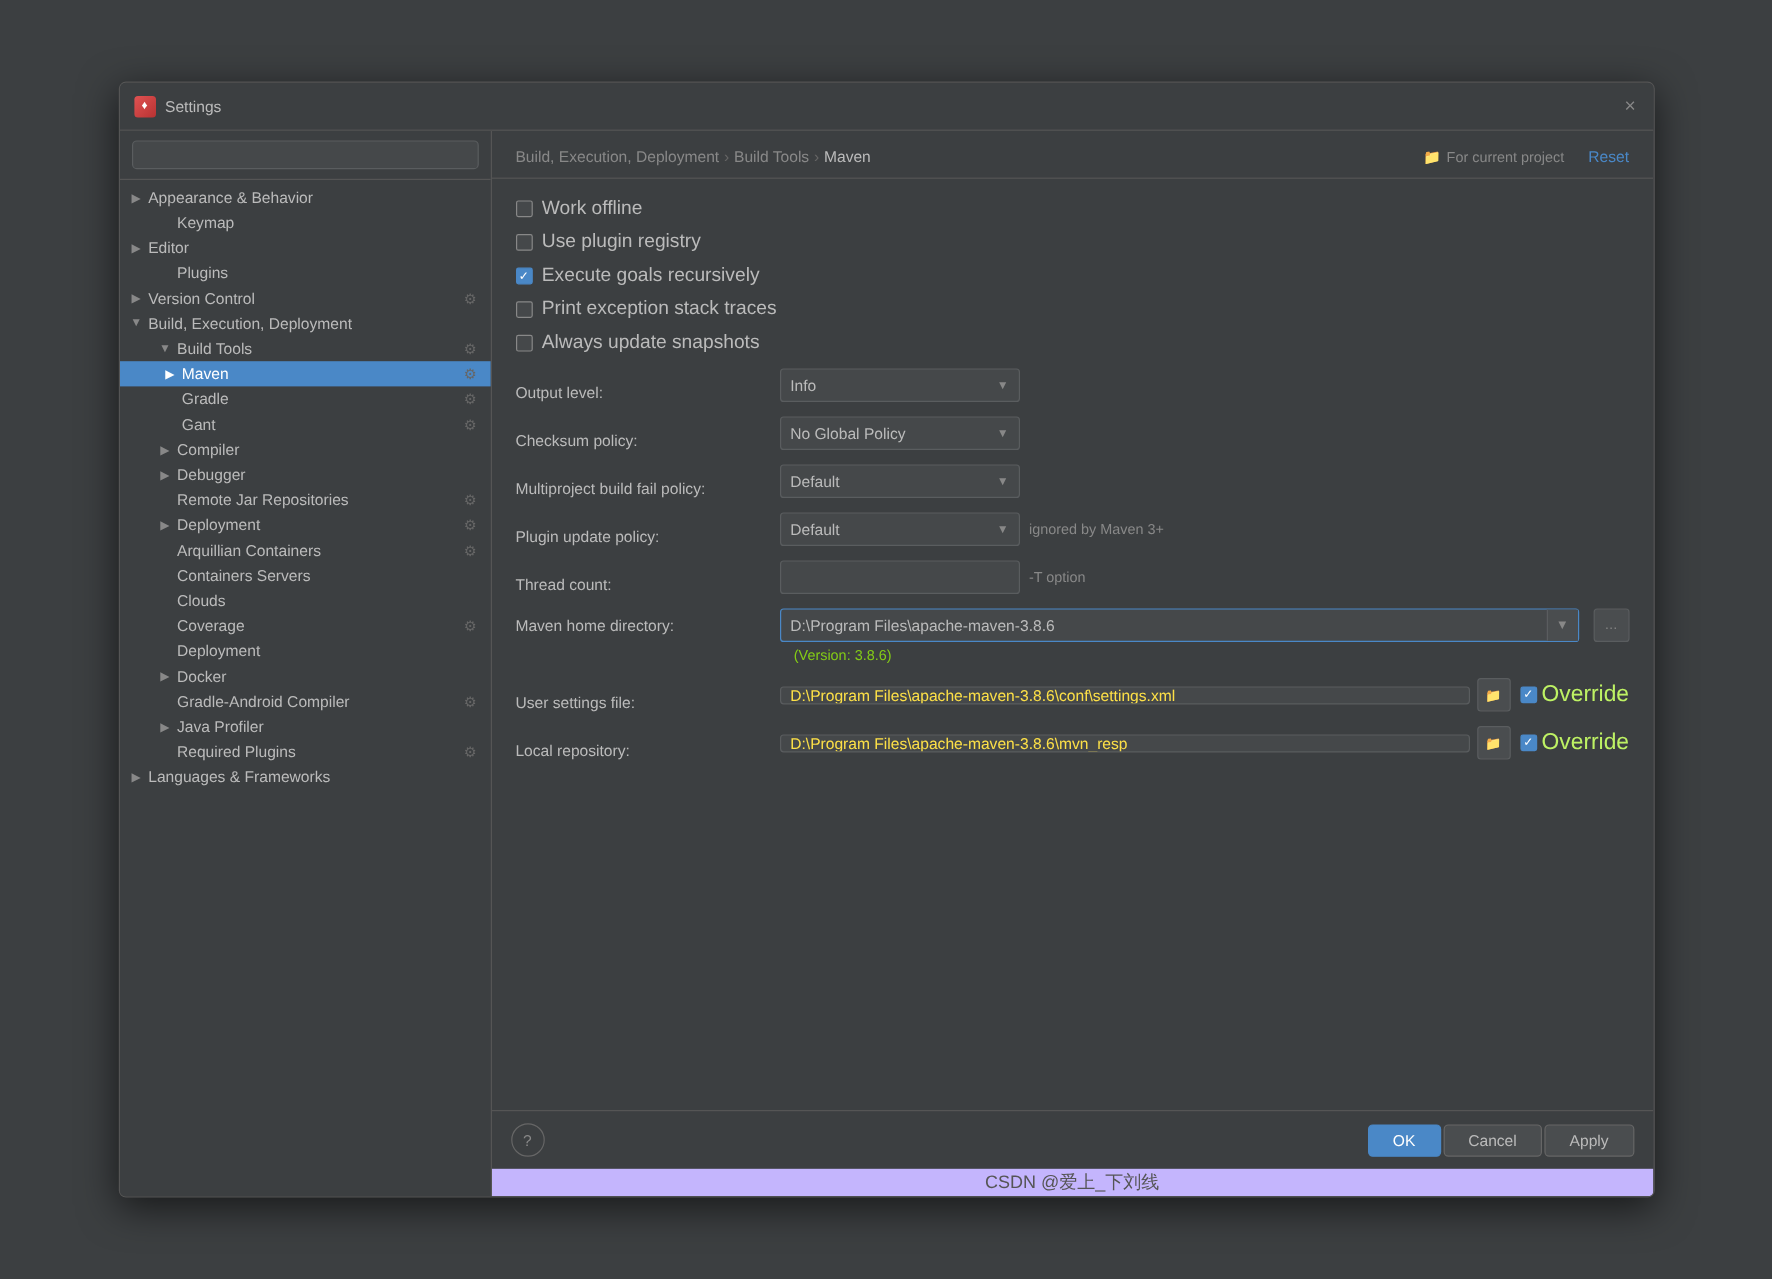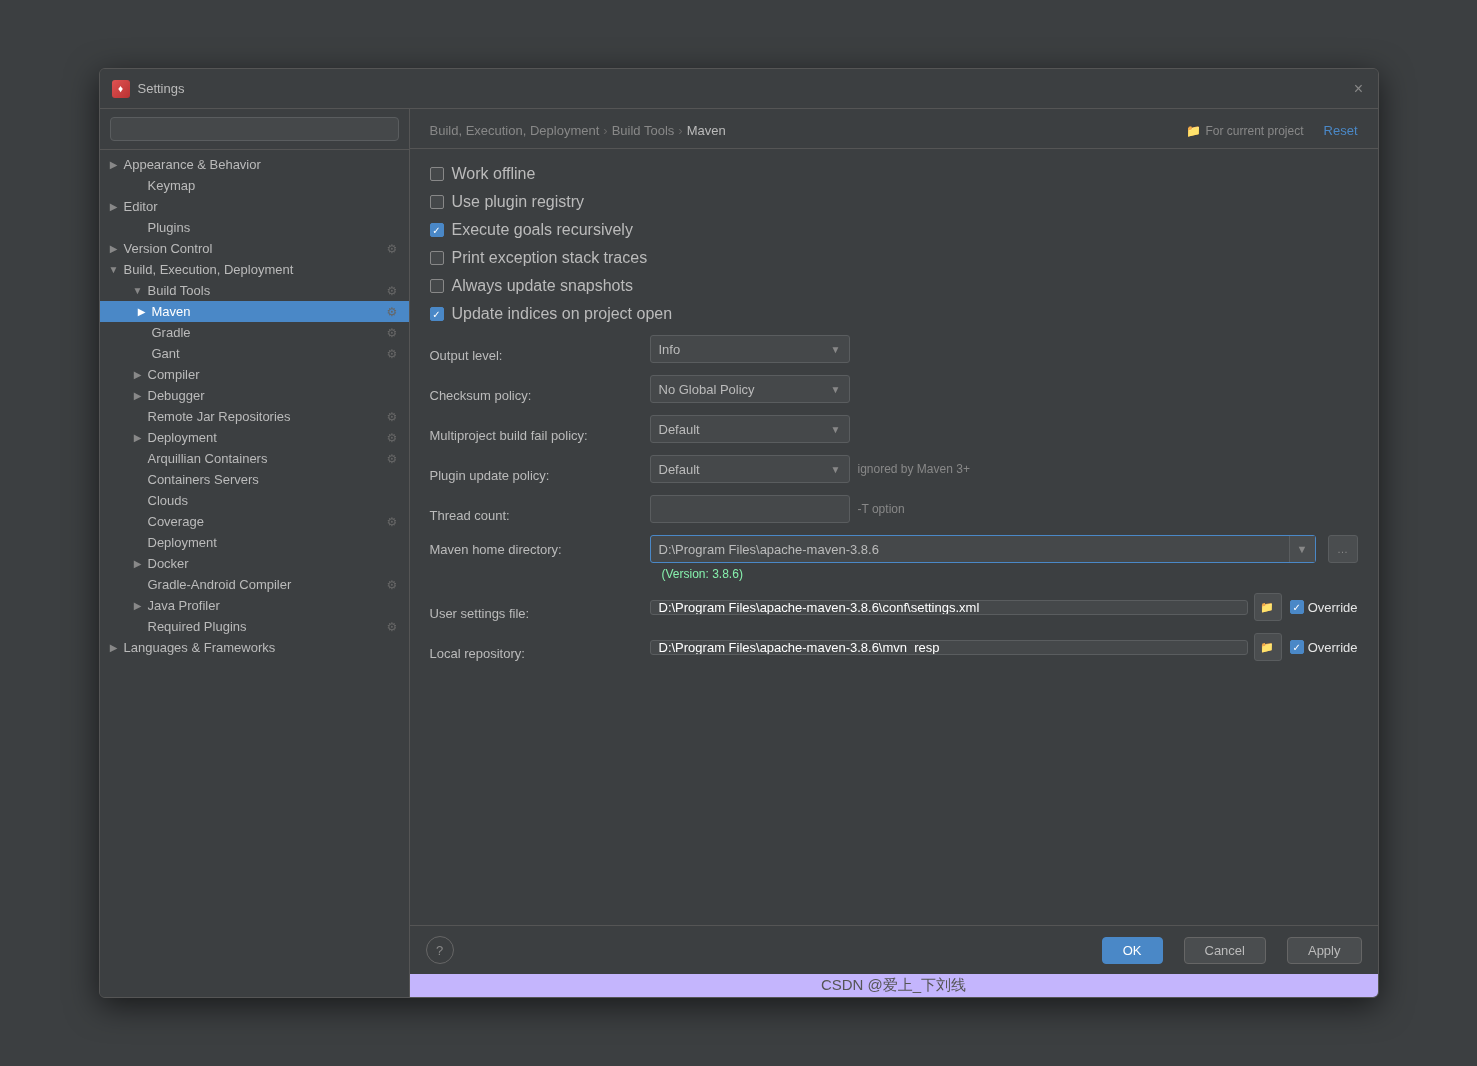--- a/index.html
+++ b/index.html
@@ -313,38 +313,38 @@
       border-radius: 3px;
       color: #888;
       cursor: pointer;
       display: flex;
       align-items: center;
       justify-content: center;
       font-size: 11px;
       margin-left: 4px;
     }
     .version-label {
-      color: #86efac;
+      color: #84cc16;
       font-size: 12px;
       margin-left: 232px;
       margin-bottom: 12px;
     }
     
     .path-input-row {
       display: flex;
       align-items: center;
       gap: 6px;
       flex: 1;
     }
     .path-input {
       flex: 1;
       background: #45484a;
       border: 1px solid #5a5d5f;
       border-radius: 3px;
-      color: #ffffff;
+      color: #fde047;
       padding: 3px 8px;
       font-size: 13px;
       height: 15px;
     }
     .browse-btn {
       width: 28px;
       height: 28px;
       background: #4a4d4f;
       border: 1px solid #5a5d5f;
       border-radius: 3px;
@@ -374,21 +374,21 @@
     }
     .override-cb.checked {
       background: #4a88c7;
       border-color: #4a88c7;
     }
     .override-cb.checked::after {
       content: '✓';
       color: white;
       font-size: 10px;
     }
-    .override-label { color: #e5e5e5; font-size: 13px; }
+    .override-label { color: #bef264; font-size: 19px; }
     
     .dialog-footer {
       padding: 10px 16px;
       border-top: 1px solid #555;
       display: flex;
       align-items: center;
       flex-shrink: 0;
     }
     .footer-help {
       width: 28px;
@@ -396,21 +396,21 @@
       border: 1px solid #666;
       border-radius: 50%;
       display: flex;
       align-items: center;
       justify-content: center;
       color: #888;
       font-size: 13px;
       cursor: pointer;
     }
     .footer-spacer { flex: 1; }
-    .footer-buttons { display: flex; gap: 21px; padding-left: 32px; }
+    .footer-buttons { display: flex; gap: 2px; padding-left: 32px; }
     .btn {
       padding: 5px 20px;
       border-radius: 4px;
       font-size: 13px;
       cursor: pointer;
       border: 1px solid #666;
       background: #4a4d4f;
       color: #bbbbbb;
     }
     .btn.primary {
@@ -587,24 +587,20 @@
               <div class="cb checked"></div>
               <span class="cb-label">Execute goals recursively</span>
             </div>
             <div class="checkbox-row">
               <div class="cb"></div>
               <span class="cb-label">Print exception stack traces</span>
             </div>
             <div class="checkbox-row">
               <div class="cb"></div>
               <span class="cb-label">Always update snapshots</span>
-            </div>
-            <div class="checkbox-row">
-              <div class="cb checked"></div>
-              <span class="cb-label">Update indices on project open</span>
             </div>
           </div>
 
         <div class="form-section">
 
           <div class="form-row">
             <div class="form-label">Output level:</div>
             <div class="form-control">
               <div class="select-box">
                 <span class="select-box-text">Info</span>

